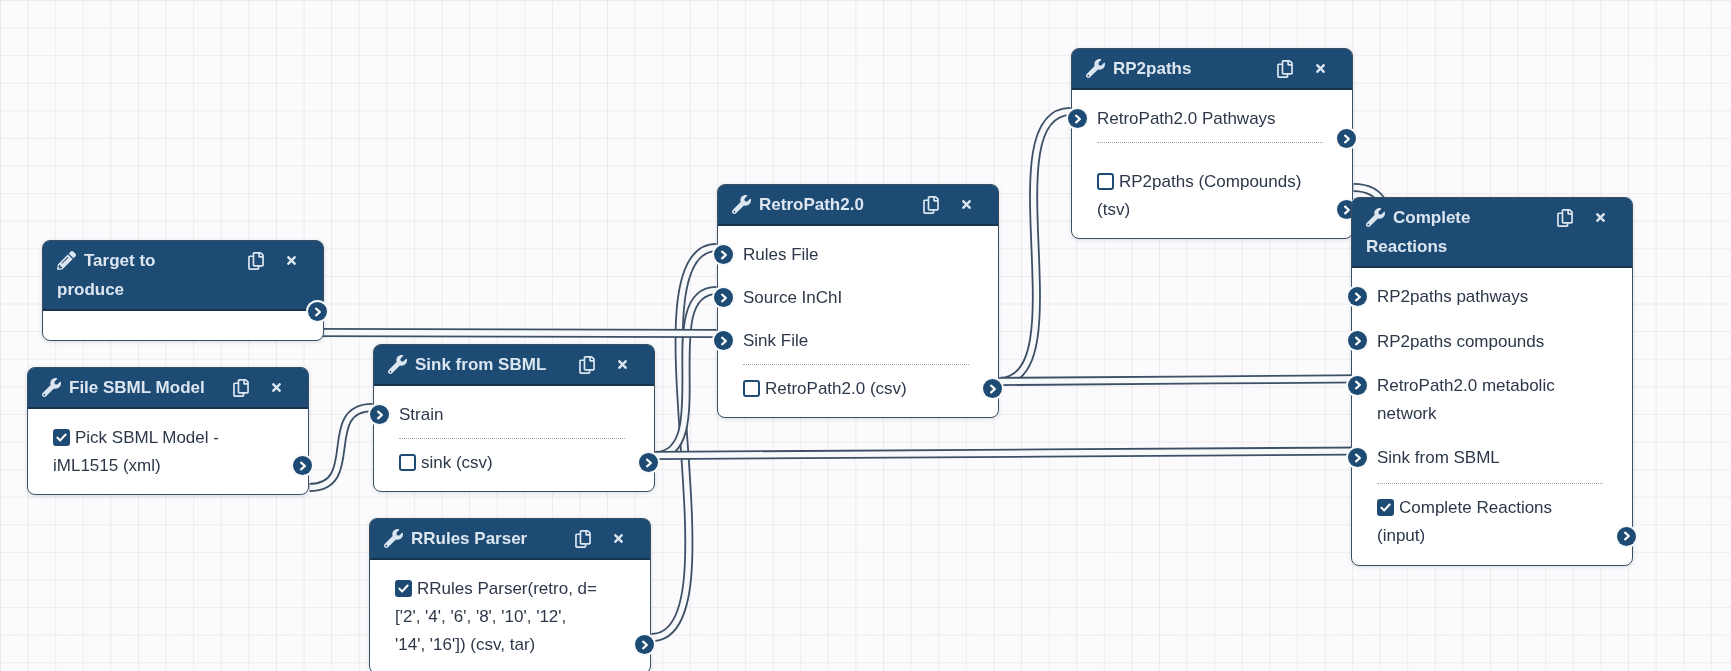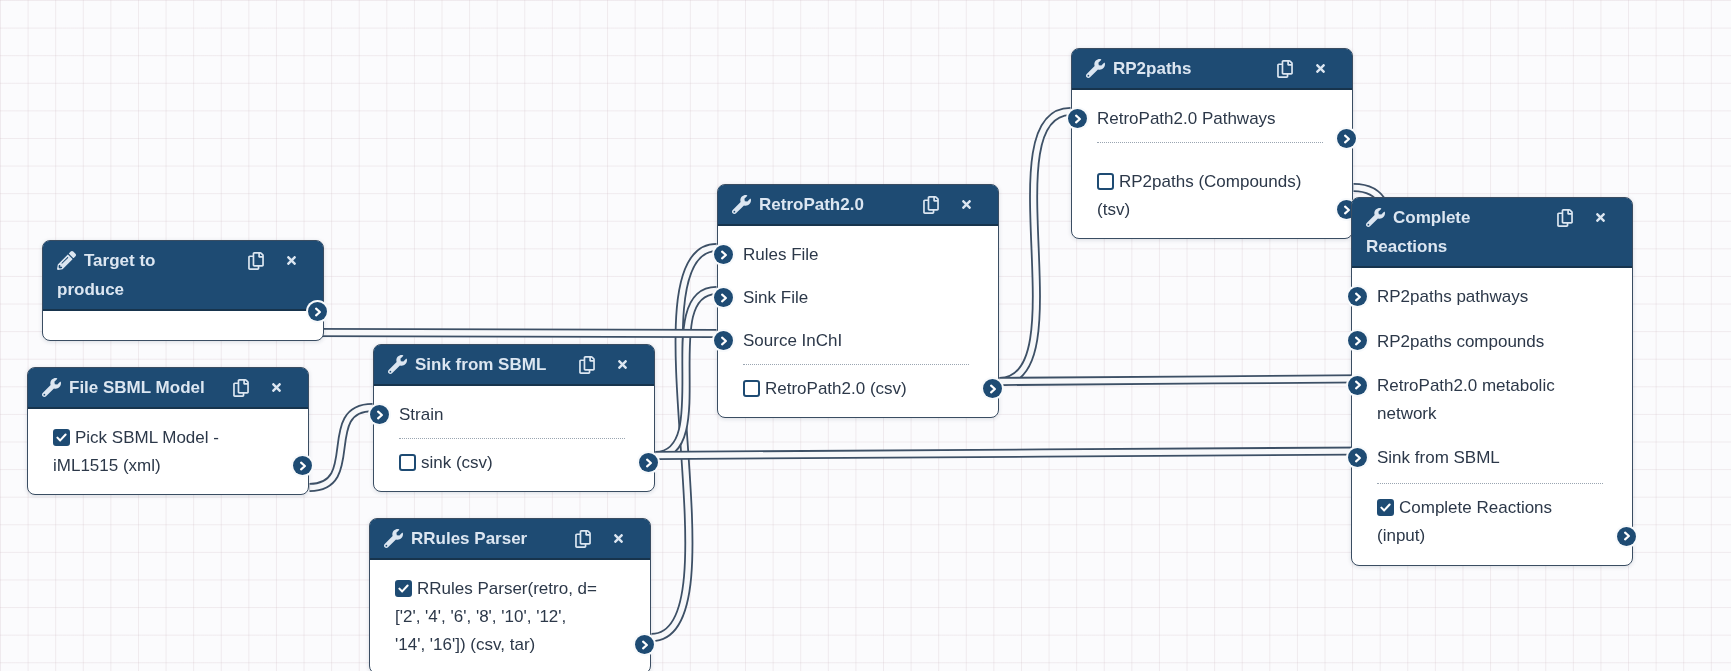--- a/index.html
+++ b/index.html
@@ -297,29 +297,29 @@
             </svg>
     </span>
     <span class="row-label" data-name="input-label">Rules File</span>
   </div>
         <div class="row input-row" data-name="node-input-row">
     <span class="port port-in" data-name="input-port">
       <svg data-name="chevron-right-icon" viewBox="0 0 10 10" xmlns="http://www.w3.org/2000/svg">
               <path d="M3.1 1.7 L6.9 5 L3.1 8.3" fill="none" stroke="#ffffff" stroke-width="2.2" stroke-linecap="round" stroke-linejoin="round"></path>
             </svg>
     </span>
+    <span class="row-label" data-name="input-label">Source InChI</span>
+  </div>
+        <div class="row input-row" data-name="node-input-row">
+    <span class="port port-in" data-name="input-port">
+      <svg data-name="chevron-right-icon" viewBox="0 0 10 10" xmlns="http://www.w3.org/2000/svg">
+              <path d="M3.1 1.7 L6.9 5 L3.1 8.3" fill="none" stroke="#ffffff" stroke-width="2.2" stroke-linecap="round" stroke-linejoin="round"></path>
+            </svg>
+    </span>
     <span class="row-label" data-name="input-label">Sink File</span>
-  </div>
-        <div class="row input-row" data-name="node-input-row">
-    <span class="port port-in" data-name="input-port">
-      <svg data-name="chevron-right-icon" viewBox="0 0 10 10" xmlns="http://www.w3.org/2000/svg">
-              <path d="M3.1 1.7 L6.9 5 L3.1 8.3" fill="none" stroke="#ffffff" stroke-width="2.2" stroke-linecap="round" stroke-linejoin="round"></path>
-            </svg>
-    </span>
-    <span class="row-label" data-name="input-label">Source InChI</span>
   </div>
         <div class="divider" data-name="io-divider"></div>
         <div class="row output-row" data-name="node-output-row">
     <span class="row-label" data-name="output-label"><span class="checkbox" data-name="workflow-output-checkbox"></span><span class="olabel-text">RetroPath2.0 (csv)</span></span>
     <span class="port port-out" data-name="output-port">
       <svg data-name="chevron-right-icon" viewBox="0 0 10 10" xmlns="http://www.w3.org/2000/svg">
               <path d="M3.1 1.7 L6.9 5 L3.1 8.3" fill="none" stroke="#ffffff" stroke-width="2.2" stroke-linecap="round" stroke-linejoin="round"></path>
             </svg>
     </span>
   </div>

